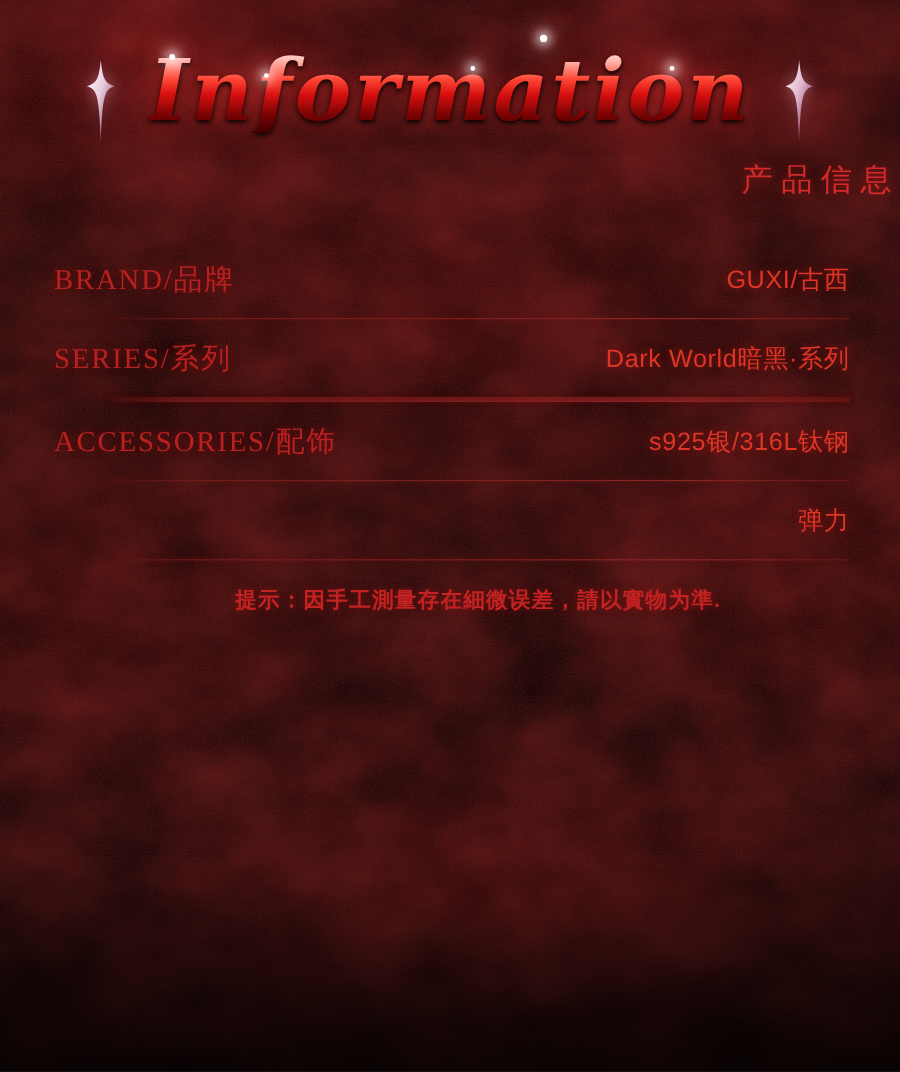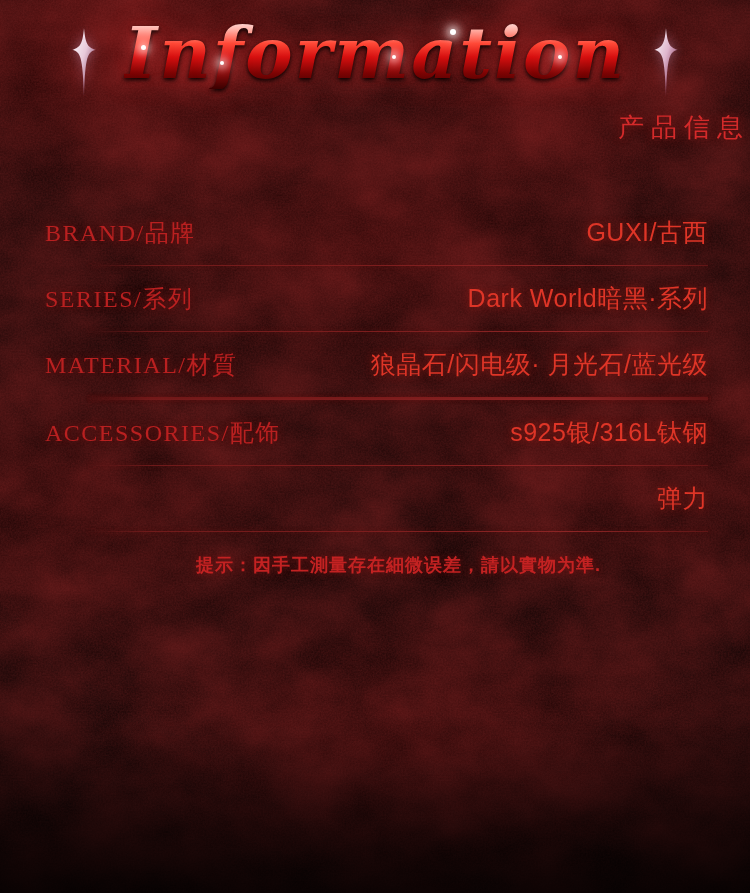--- a/index.html
+++ b/index.html
@@ -19,21 +19,21 @@
   }
   .texture{position:absolute;left:0;top:0;z-index:1;pointer-events:none;mix-blend-mode:screen;}
   .vignette{
     position:absolute;inset:0;z-index:2;pointer-events:none;
     background:
       linear-gradient(180deg, transparent 80%, rgba(0,0,0,0.75) 100%),
       radial-gradient(115% 90% at 50% 36%, rgba(0,0,0,0) 55%, rgba(0,0,0,0.66) 100%);
   }
   .content{position:relative;z-index:3;}
   
-  .header{height:200px;box-sizing:border-box;}
+  .header{height:200px;box-sizing:border-box;padding-top:22px;}
   .title-row{display:flex;justify-content:center;align-items:center;gap:26px;height:106px;}
   .gothic-title{
     font-family:"DejaVu Serif","Liberation Serif",serif;
     font-style:italic;font-weight:700;
     font-size:71px;line-height:1;letter-spacing:2px;
     background:linear-gradient(180deg,#fff3f3 0%,#ffb4aa 16%,#ff4836 36%,#d60f0f 55%,#7c0303 78%,#3a0000 100%);
     -webkit-background-clip:text;background-clip:text;
     color:transparent;-webkit-text-fill-color:transparent;
     filter:drop-shadow(0 2px 2px rgba(0,0,0,0.95)) drop-shadow(0 0 12px rgba(255,40,40,0.35));
   }
@@ -48,21 +48,21 @@
   
   .info{padding:0 42px 0 45px;}
   .row{height:65px;display:flex;align-items:center;justify-content:space-between;}
   .row-label{
     font-family:"Liberation Serif","DejaVu Serif",serif;
     font-size:24px;letter-spacing:1.5px;color:#b92020;
     text-shadow:0 0 6px rgba(140,10,10,0.5);
     white-space:nowrap;
   }
   .row-value{
-    font-size:25px;color:#de3527;letter-spacing:0.5px;
+    font-size:21px;color:#de3527;letter-spacing:0.5px;
     text-shadow:0 0 7px rgba(190,25,15,0.5);
     white-space:nowrap;margin-left:auto;
   }
   .divider{
     height:1px;margin-left:45px;margin-right:0;
     background:linear-gradient(90deg,
       rgba(70,12,12,0) 0%, rgba(120,28,28,0.85) 10%,
       #7c1d1d 45%, #8d2525 78%, rgba(100,22,22,0.9) 100%);
     box-shadow:0 0 4px rgba(120,20,20,0.5);
   }
@@ -137,24 +137,20 @@
         <span class="row-value">GUXI/古西</span>
       </div>
       <div class="divider"></div>
 
       <div class="row">
         <span class="row-label">SERIES/系列</span>
         <span class="row-value">Dark World暗黑·系列</span>
       </div>
       <div class="divider"></div>
 
-      <div class="row">
-        <span class="row-label">MATERIAL/材質</span>
-        <span class="row-value">狼晶石/闪电级· 月光石/蓝光级</span>
-      </div>
       <div class="divider"></div>
 
       <div class="divider"></div>
 
       <div class="divider"></div>
 
       <div class="row">
         <span class="row-label">ACCESSORIES/配饰</span>
         <span class="row-value">s925银/316L钛钢</span>
       </div>

